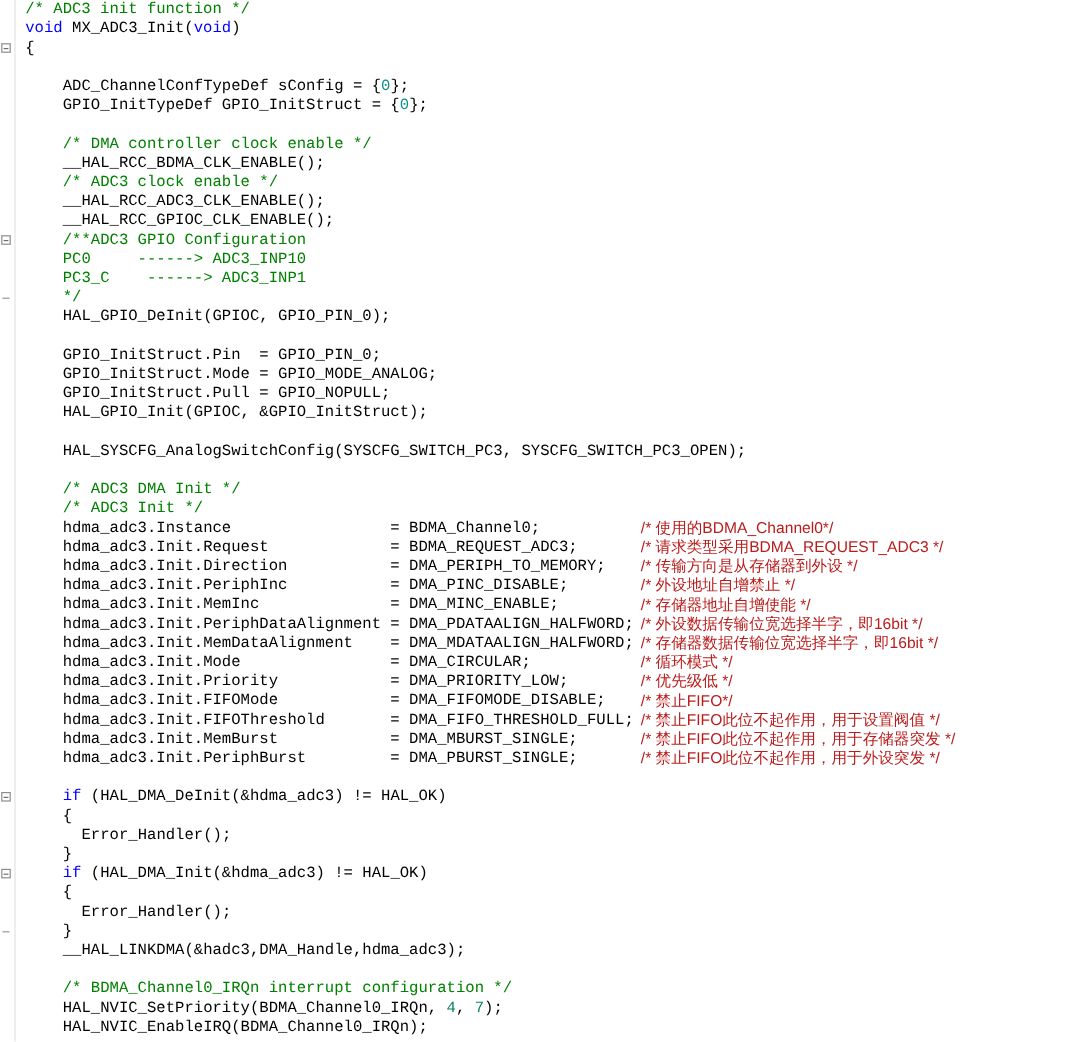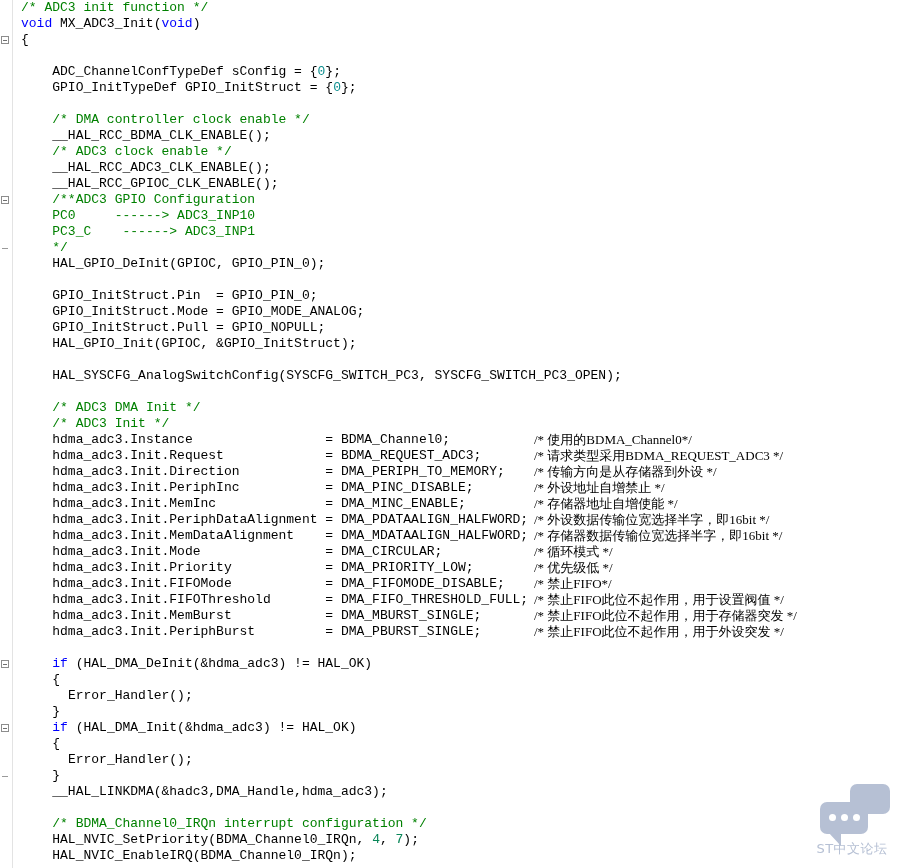--- a/index.html
+++ b/index.html
@@ -80,24 +80,24 @@
   }
   .cmt  { color: #008000; }
   .kw   { color: #0000ff; }
   .num  { color: #098658; }
   .lit  { color: #0e8f8f; }
   .pun  { color: #000000; }
 
   
   .rcol {
     position: absolute;
-    color: #000000;
+    color: #b91c1c;
     height: 16px;
     white-space: pre;
-    font-family: Liberation Serif, serif;
+    font-family: Liberation Sans, sans-serif;
   }
 
   
   #watermark {
     position: absolute;
     right: 6px;
     bottom: 4px;
     width: 92px;
     height: 86px;
     opacity: 1;
@@ -175,26 +175,14 @@
       <div class="fold-box" style="top: 36px;"></div>
       <div class="fold-box" style="top: 196px;"></div>
       <div class="fold-dash" style="top: 248px;"></div>
       <div class="fold-box" style="top: 660px;"></div>
       <div class="fold-box" style="top: 724px;"></div>
       <div class="fold-dash" style="top: 776px;"></div>
     </div>
 
   <div id="code"><div class="ln" style="top: 0px; left: 8px;"><span class="cmt">/* ADC3 init function */</span></div><div class="ln" style="top: 16px; left: 8px;"><span class="kw">void</span><span class="pun"> MX_ADC3_Init(</span><span class="kw">void</span><span class="pun">)</span></div><div class="ln" style="top: 32px; left: 8px;"><span class="pun">{</span></div><div class="ln" style="top: 64px; left: 39.28px;"><span class="pun">ADC_ChannelConfTypeDef sConfig = {</span><span class="lit">0</span><span class="pun">};</span></div><div class="ln" style="top: 80px; left: 39.28px;"><span class="pun">GPIO_InitTypeDef GPIO_InitStruct = {</span><span class="lit">0</span><span class="pun">};</span></div><div class="ln" style="top: 112px; left: 39.28px;"><span class="cmt">/* DMA controller clock enable */</span></div><div class="ln" style="top: 128px; left: 39.28px;"><span class="pun">__HAL_RCC_BDMA_CLK_ENABLE();</span></div><div class="ln" style="top: 144px; left: 39.28px;"><span class="cmt">/* ADC3 clock enable */</span></div><div class="ln" style="top: 160px; left: 39.28px;"><span class="pun">__HAL_RCC_ADC3_CLK_ENABLE();</span></div><div class="ln" style="top: 176px; left: 39.28px;"><span class="pun">__HAL_RCC_GPIOC_CLK_ENABLE();</span></div><div class="ln" style="top: 192px; left: 39.28px;"><span class="cmt">/**ADC3 GPIO Configuration</span></div><div class="ln" style="top: 208px; left: 39.28px;"><span class="cmt">PC0     ------&gt; ADC3_INP10</span></div><div class="ln" style="top: 224px; left: 39.28px;"><span class="cmt">PC3_C    ------&gt; ADC3_INP1</span></div><div class="ln" style="top: 240px; left: 39.28px;"><span class="cmt">*/</span></div><div class="ln" style="top: 256px; left: 39.28px;"><span class="pun">HAL_GPIO_DeInit(GPIOC, GPIO_PIN_0);</span></div><div class="ln" style="top: 288px; left: 39.28px;"><span class="pun">GPIO_InitStruct.Pin  = GPIO_PIN_0;</span></div><div class="ln" style="top: 304px; left: 39.28px;"><span class="pun">GPIO_InitStruct.Mode = GPIO_MODE_ANALOG;</span></div><div class="ln" style="top: 320px; left: 39.28px;"><span class="pun">GPIO_InitStruct.Pull = GPIO_NOPULL;</span></div><div class="ln" style="top: 336px; left: 39.28px;"><span class="pun">HAL_GPIO_Init(GPIOC, &amp;GPIO_InitStruct);</span></div><div class="ln" style="top: 368px; left: 39.28px;"><span class="pun">HAL_SYSCFG_AnalogSwitchConfig(SYSCFG_SWITCH_PC3, SYSCFG_SWITCH_PC3_OPEN);</span></div><div class="ln" style="top: 400px; left: 39.28px;"><span class="cmt">/* ADC3 DMA Init */</span></div><div class="ln" style="top: 416px; left: 39.28px;"><span class="cmt">/* ADC3 Init */</span></div><div class="ln" style="top: 432px; left: 39.28px;"><span class="pun">hdma_adc3.Instance                 = BDMA_Channel0;</span></div><div class="ln" style="top: 448px; left: 39.28px;"><span class="pun">hdma_adc3.Init.Request             = BDMA_REQUEST_ADC3;</span></div><div class="ln" style="top: 464px; left: 39.28px;"><span class="pun">hdma_adc3.Init.Direction           = DMA_PERIPH_TO_MEMORY;</span></div><div class="ln" style="top: 480px; left: 39.28px;"><span class="pun">hdma_adc3.Init.PeriphInc           = DMA_PINC_DISABLE;</span></div><div class="ln" style="top: 496px; left: 39.28px;"><span class="pun">hdma_adc3.Init.MemInc              = DMA_MINC_ENABLE;</span></div><div class="ln" style="top: 512px; left: 39.28px;"><span class="pun">hdma_adc3.Init.PeriphDataAlignment = DMA_PDATAALIGN_HALFWORD;</span></div><div class="ln" style="top: 528px; left: 39.28px;"><span class="pun">hdma_adc3.Init.MemDataAlignment    = DMA_MDATAALIGN_HALFWORD;</span></div><div class="ln" style="top: 544px; left: 39.28px;"><span class="pun">hdma_adc3.Init.Mode                = DMA_CIRCULAR;</span></div><div class="ln" style="top: 560px; left: 39.28px;"><span class="pun">hdma_adc3.Init.Priority            = DMA_PRIORITY_LOW;</span></div><div class="ln" style="top: 576px; left: 39.28px;"><span class="pun">hdma_adc3.Init.FIFOMode            = DMA_FIFOMODE_DISABLE;</span></div><div class="ln" style="top: 592px; left: 39.28px;"><span class="pun">hdma_adc3.Init.FIFOThreshold       = DMA_FIFO_THRESHOLD_FULL;</span></div><div class="ln" style="top: 608px; left: 39.28px;"><span class="pun">hdma_adc3.Init.MemBurst            = DMA_MBURST_SINGLE;</span></div><div class="ln" style="top: 624px; left: 39.28px;"><span class="pun">hdma_adc3.Init.PeriphBurst         = DMA_PBURST_SINGLE;</span></div><div class="ln" style="top: 656px; left: 39.28px;"><span class="kw">if</span><span class="pun"> (HAL_DMA_DeInit(&amp;hdma_adc3) != HAL_OK)</span></div><div class="ln" style="top: 672px; left: 39.28px;"><span class="pun">{</span></div><div class="ln" style="top: 688px; left: 54.92px;"><span class="pun">Error_Handler();</span></div><div class="ln" style="top: 704px; left: 39.28px;"><span class="pun">}</span></div><div class="ln" style="top: 720px; left: 39.28px;"><span class="kw">if</span><span class="pun"> (HAL_DMA_Init(&amp;hdma_adc3) != HAL_OK)</span></div><div class="ln" style="top: 736px; left: 39.28px;"><span class="pun">{</span></div><div class="ln" style="top: 752px; left: 54.92px;"><span class="pun">Error_Handler();</span></div><div class="ln" style="top: 768px; left: 39.28px;"><span class="pun">}</span></div><div class="ln" style="top: 784px; left: 39.28px;"><span class="pun">__HAL_LINKDMA(&amp;hadc3,DMA_Handle,hdma_adc3);</span></div><div class="ln" style="top: 816px; left: 39.28px;"><span class="cmt">/* BDMA_Channel0_IRQn interrupt configuration */</span></div><div class="ln" style="top: 832px; left: 39.28px;"><span class="pun">HAL_NVIC_SetPriority(BDMA_Channel0_IRQn, </span><span class="num">4</span><span class="pun">, </span><span class="num">7</span><span class="pun">);</span></div><div class="ln" style="top: 848px; left: 39.28px;"><span class="pun">HAL_NVIC_EnableIRQ(BDMA_Channel0_IRQn);</span></div><div class="rcol" style="top: 432px; left: 521px; font-size: 13px; line-height: 16px;">/* 使用的BDMA_Channel0*/</div><div class="rcol" style="top: 448px; left: 521px; font-size: 13px; line-height: 16px;">/* 请求类型采用BDMA_REQUEST_ADC3 */</div><div class="rcol" style="top: 464px; left: 521px; font-size: 13px; line-height: 16px;">/* 传输方向是从存储器到外设 */</div><div class="rcol" style="top: 480px; left: 521px; font-size: 13px; line-height: 16px;">/* 外设地址自增禁止 */</div><div class="rcol" style="top: 496px; left: 521px; font-size: 13px; line-height: 16px;">/* 存储器地址自增使能 */</div><div class="rcol" style="top: 512px; left: 521px; font-size: 13px; line-height: 16px;">/* 外设数据传输位宽选择半字，即16bit */</div><div class="rcol" style="top: 528px; left: 521px; font-size: 13px; line-height: 16px;">/* 存储器数据传输位宽选择半字，即16bit */</div><div class="rcol" style="top: 544px; left: 521px; font-size: 13px; line-height: 16px;">/* 循环模式 */</div><div class="rcol" style="top: 560px; left: 521px; font-size: 13px; line-height: 16px;">/* 优先级低 */</div><div class="rcol" style="top: 576px; left: 521px; font-size: 13px; line-height: 16px;">/* 禁止FIFO*/</div><div class="rcol" style="top: 592px; left: 521px; font-size: 13px; line-height: 16px;">/* 禁止FIFO此位不起作用，用于设置阀值 */</div><div class="rcol" style="top: 608px; left: 521px; font-size: 13px; line-height: 16px;">/* 禁止FIFO此位不起作用，用于存储器突发 */</div><div class="rcol" style="top: 624px; left: 521px; font-size: 13px; line-height: 16px;">/* 禁止FIFO此位不起作用，用于外设突发 */</div></div>
 
-  <div id="watermark">
-    <div id="wm-bubbles">
-      <div class="bub bub-back"></div>
-      <div class="bub-back-tail"></div>
-      <div class="bub bub-front"></div>
-      <div class="bub-front-tail"></div>
-      <div class="dot d1"></div>
-      <div class="dot d2"></div>
-      <div class="dot d3"></div>
-    </div>
-    <div id="wm-text">ST中文论坛</div>
-  </div>
 
 </div>
 
 </body></html>

